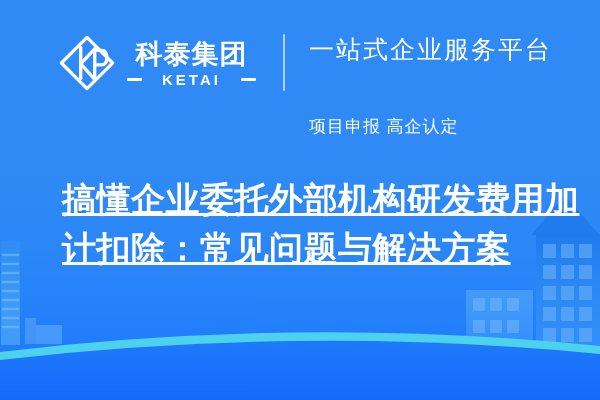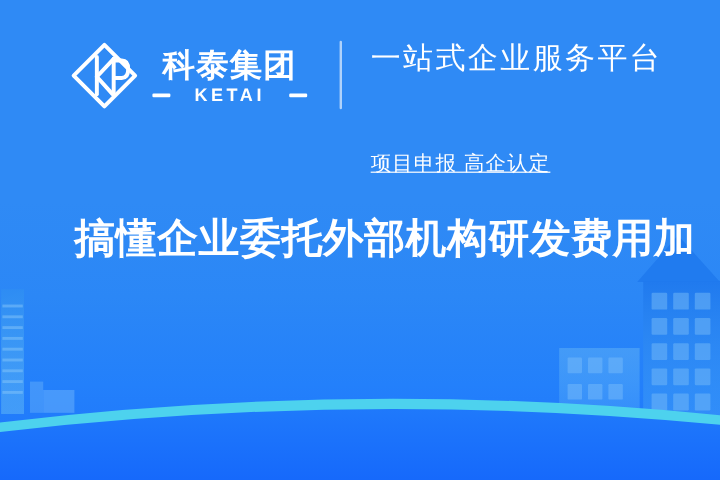--- a/index.html
+++ b/index.html
@@ -39,30 +39,30 @@
   .divider{
     width:2px;height:57px;margin-left:27px;
     background:rgba(255,255,255,.62);border-radius:1px;flex:none;
   }
   .tagline{margin-left:24px;display:flex;flex-direction:column;gap:48px;}
   .tagline-main{
     color:#ffffff;font-size:25px;line-height:31px;letter-spacing:2px;white-space:nowrap;
   }
   .tagline-sub{
     color:#ffffff;font-size:17px;line-height:22px;letter-spacing:1px;
-    white-space:nowrap;margin-top:13px;text-decoration:underline;
+    white-space:nowrap;margin-top:3px;
   }
 
   
   .title{
     position:absolute;left:62px;top:152px;width:500px;
     color:#ffffff;font-size:34px;font-weight:bold;
     line-height:49px;letter-spacing:.5px;
   }
-  .title-line{display:block;white-space:nowrap;}
+  .title-line{display:block;white-space:nowrap;text-decoration:underline;}
 </style>
 </head>
 <body>
 
 <div class="banner">
 
   <svg class="skyline" viewBox="0 0 600 400" preserveAspectRatio="none" aria-hidden="true">
     <defs>
       <clipPath id="arcClip">
         <path d="M0 400 L0 350 Q300 315 600 344 L600 400 Z"></path>
@@ -171,15 +171,16 @@
     <span class="divider"></span>
 
     <div class="tagline">
       <span class="tagline-main">一站式企业服务平台</span>
       <span class="tagline-sub">项目申报 高企认定</span>
     </div>
   </div>
 
   <h1 class="title">
     <span class="title-line">搞懂企业委托外部机构研发费用加</span>
+    <span class="title-line">计扣除：常见问题与解决方案</span>
   </h1>
 
 </div>
 
 </body></html>

